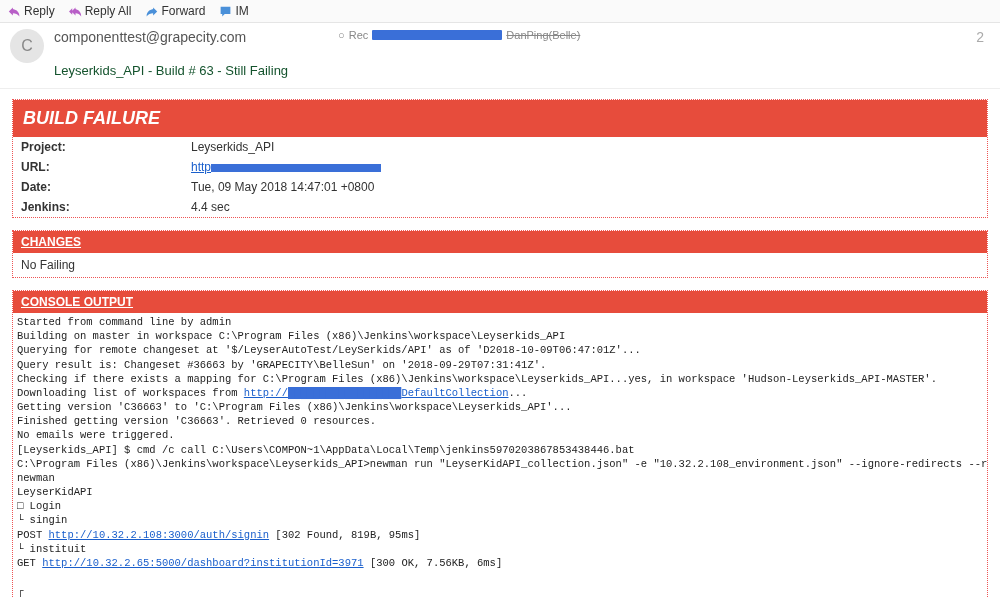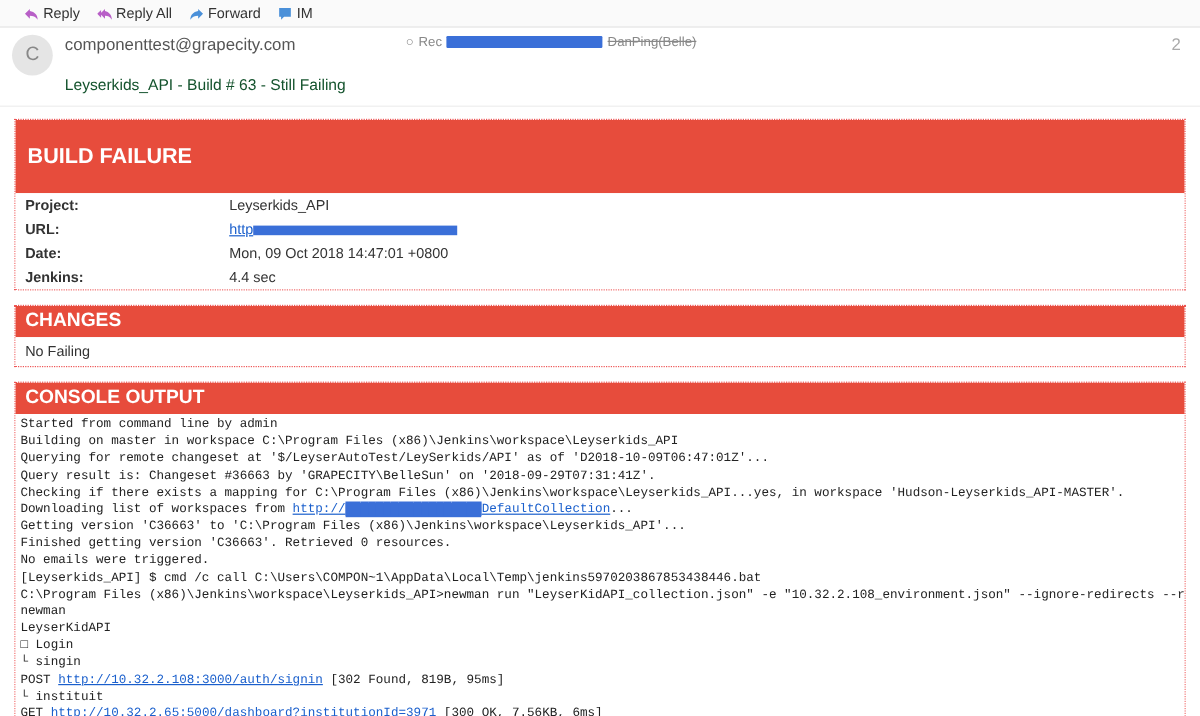--- a/index.html
+++ b/index.html
@@ -1,36 +1,36 @@
 <!DOCTYPE html>
 <html><head>
   <meta charset="utf-8">
   <style>
     * { box-sizing: border-box; margin: 0; padding: 0; }
     body { font-family: "Segoe UI", Tahoma, sans-serif; font-size: 12px; background: #fff; color: #333; width: 1000px; }
     
-    .toolbar { display: flex; align-items: center; gap: 14px; padding: 4px 20px; border-bottom: 1px solid #e5e5e5; background: #fafafa; }
+    .toolbar { display: flex; align-items: center; gap: 14px; padding: 4px 8px; border-bottom: 1px solid #e5e5e5; background: #fafafa; }
     .toolbar-btn { display: flex; align-items: center; gap: 3px; cursor: pointer; font-size: 12px; color: #333; }
     .toolbar-btn svg { width: 13px; height: 13px; }
     
     .header { display: flex; align-items: flex-start; padding: 6px 10px 10px 10px; gap: 10px; border-bottom: 1px solid #eee; }
     .avatar { width: 34px; height: 34px; border-radius: 50%; background: #e5e5e5; color: #888; display: flex; align-items: center; justify-content: center; font-size: 16px; flex-shrink: 0; }
     .header-info { display: flex; flex-direction: column; gap: 18px; }
     .from { font-size: 14px; color: #555; }
     .subject { font-size: 13px; color: #14532d; }
     .recipients { display: flex; align-items: center; gap: 4px; margin-left: 40px; font-size: 11px; color: #888; }
     .redact-blue { background: #3a6fd8; color: #3a6fd8; height: 10px; display: inline-block; border-radius: 1px; }
     .page-count { margin-left: auto; align-self: flex-start; color: #aaa; font-size: 14px; padding-right: 6px; }
     
     .content { padding: 10px 12px; }
     .section { margin-bottom: 12px; }
     .section-box { border: 1px dotted #e55; }
     .section-header { background: #e74c3c; color: #fff; font-weight: bold; padding: 4px 8px; }
-    .section-header.big { font-size: 18px; padding: 20px 10px; }
-    .section-header.small { font-size: 16px; }
+    .section-header.big { font-size: 18px; font-style: italic; padding: 8px 10px; }
+    .section-header.small { font-size: 12px; text-decoration: underline; }
     
     .info-table { width: 100%; border-collapse: collapse; background: #fff; }
     .info-table td { padding: 3px 8px; font-size: 12px; vertical-align: top; }
     .info-table td.label { width: 170px; font-weight: bold; color: #333; }
     .link-blue { color: #1a5fcc; text-decoration: underline; text-decoration-color: #1a5fcc; }
     .redact-line { display: inline-block; background: #3a6fd8; height: 8px; vertical-align: middle; }
     
     .changes-body { padding: 5px 8px; font-size: 12px; background: #fff; }
     
     .console { font-family: "Courier New", monospace; font-size: 10.5px; line-height: 1.35; white-space: pre; overflow: hidden; padding: 2px 4px; background: #fff; color: #222; }
@@ -93,21 +93,21 @@
           <tr>
         <td class="label">Project:</td>
         <td>Leyserkids_API</td>
       </tr>
       <tr>
         <td class="label">URL:</td>
         <td><span class="link-blue"><span>http</span><span class="redact-line" style="width:170px"></span></span></td>
       </tr>
       <tr>
         <td class="label">Date:</td>
-        <td>Mon, 09 Oct 2018 14:47:01 +0800</td>
+        <td>Tue, 09 May 2018 14:47:01 +0800</td>
       </tr>
       <tr>
         <td class="label">Jenkins:</td>
         <td>4.4 sec</td>
       </tr>
     </tbody>
       </table>
   </div>
 
   <div class="section section-box">

